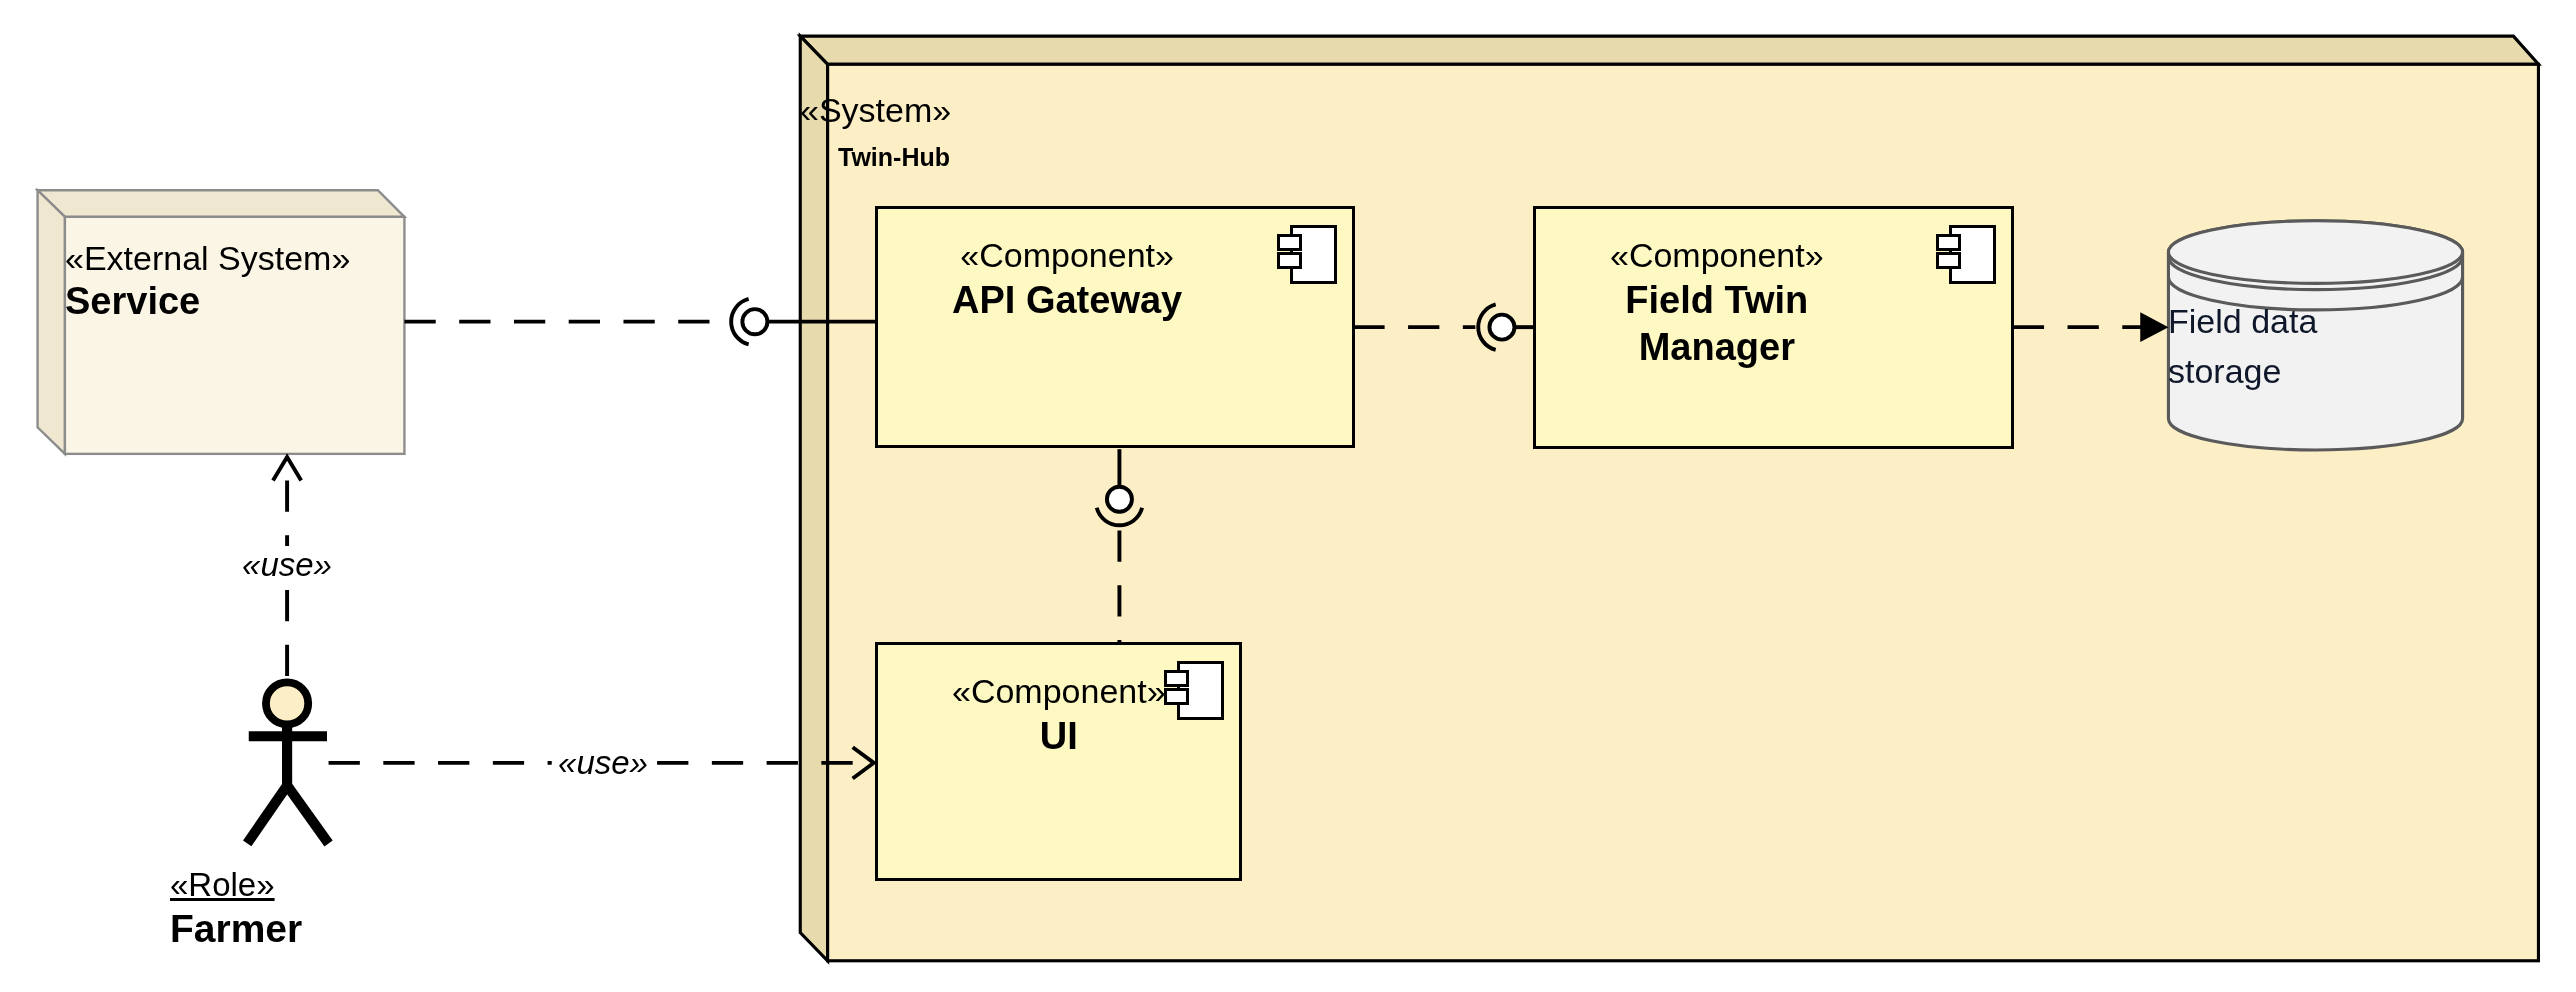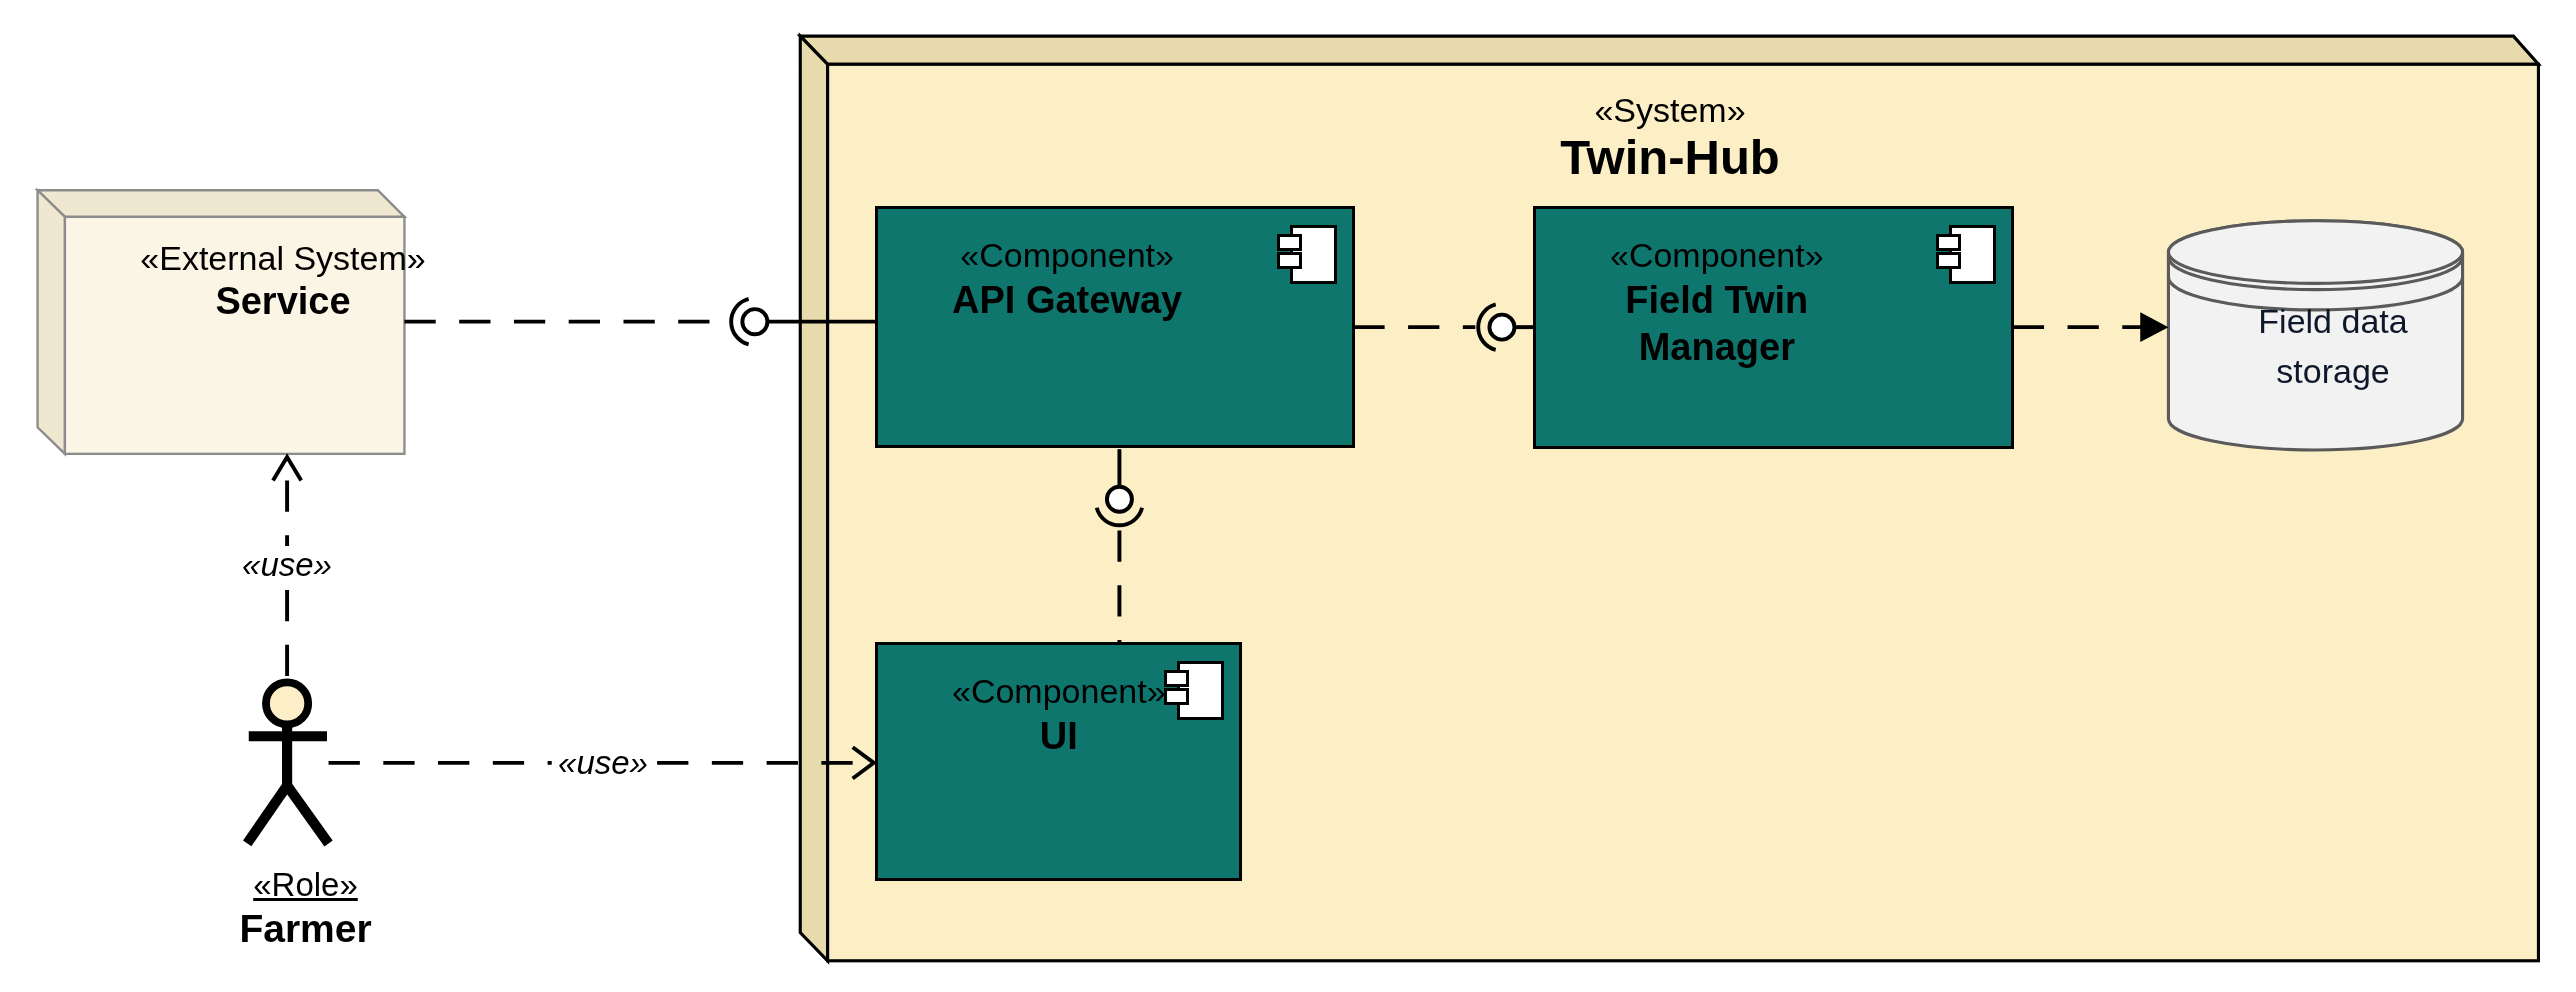--- a/index.html
+++ b/index.html
@@ -9,43 +9,43 @@
     background:#ffffff;
     font-family:"Liberation Sans", sans-serif;
     color:#000;
     overflow:hidden;
   }
   .layer{position:absolute;left:0;top:0;width:2576px;height:993px;}
   
   .comp-box{
     position:absolute;
     box-sizing:border-box;
-    background:#0f766e;
+    background:#fef9c3;
     border:3.1px solid #000;
     text-decoration:underline;
   }
   .comp-box.api{left:875px;top:206px;width:480px;height:242px;}
   .comp-box.ftm{left:1533px;top:206px;width:481px;height:243px;}
   .comp-box.ui {left:875px;top:642px;width:367px;height:239px;}
   .comp-text{position:absolute;left:74px;top:23.5px;text-align:center;white-space:nowrap;}
   .stereo{font-size:34px;line-height:44px;}
   .cname{font-size:38px;line-height:47px;font-weight:bold;}
   
   .cicon{position:absolute;top:16.4px;right:15px;width:41px;height:53px;background:#fff;border:3.1px solid #000;}
   .cicon .tab{position:absolute;left:-15.6px;width:19px;height:11px;background:#fff;border:3.1px solid #000;}
   .cicon .tab.t1{top:5.5px;}
   .cicon .tab.t2{top:24px;}
   
-  .txt{position:absolute;text-align:center;margin-left:18px;}
+  .txt{position:absolute;text-align:left;}
   .ext-text{left:65px;top:237px;width:400px;}
   .ext-text .stereo{line-height:42px;}
   .ext-text .cname{line-height:45px;}
   .sys-title{left:800px;top:88px;width:1704px;}
   .sys-title .stereo{line-height:45px;}
-  .sys-title .cname{font-size:49px;line-height:49px;}
+  .sys-title .cname{font-size:25px;line-height:49px;padding-left:38px;}
   .storage-text{left:2168px;top:296px;width:294px;font-size:34px;line-height:50px;color:#0f172a;}
   .actor-labels{left:170px;top:864px;width:235px;}
   .actor-labels .stereo{font-size:33px;line-height:41px;text-decoration:underline;}
   .actor-labels .cname{font-size:39px;line-height:47px;}
   .use-label{
     position:absolute;transform:translate(-50%,-50%);
     background:#ffffff;padding:0 6.3px;
     font-size:33px;line-height:38px;white-space:nowrap;font-style:italic;
   }
   .use-v{left:287px;top:565px;}

